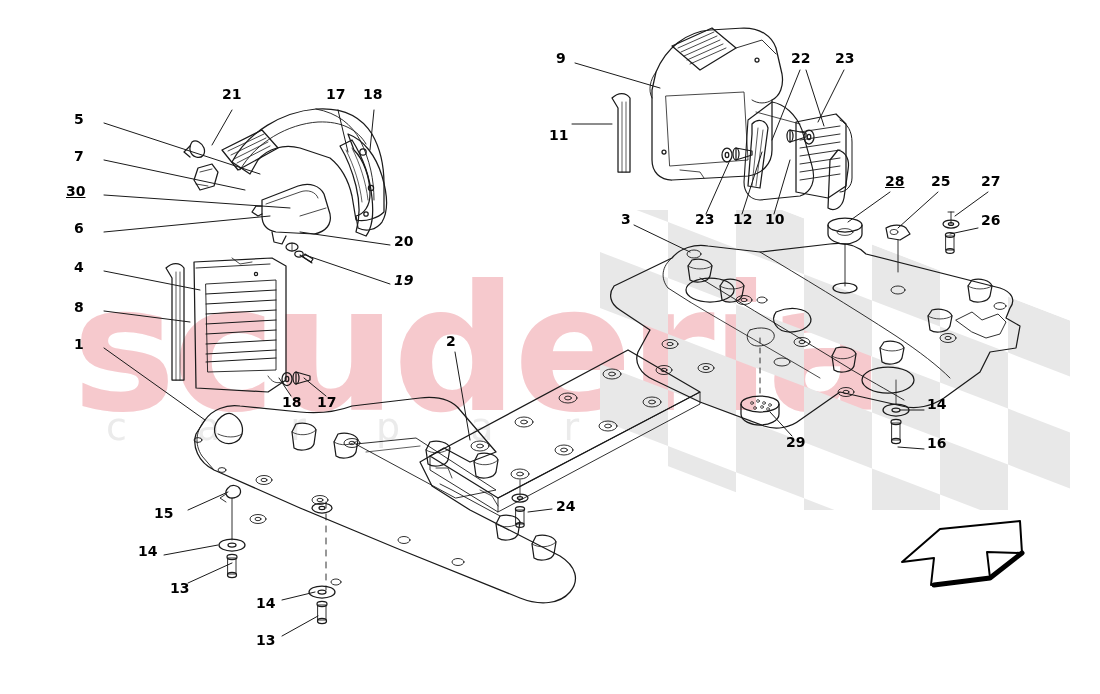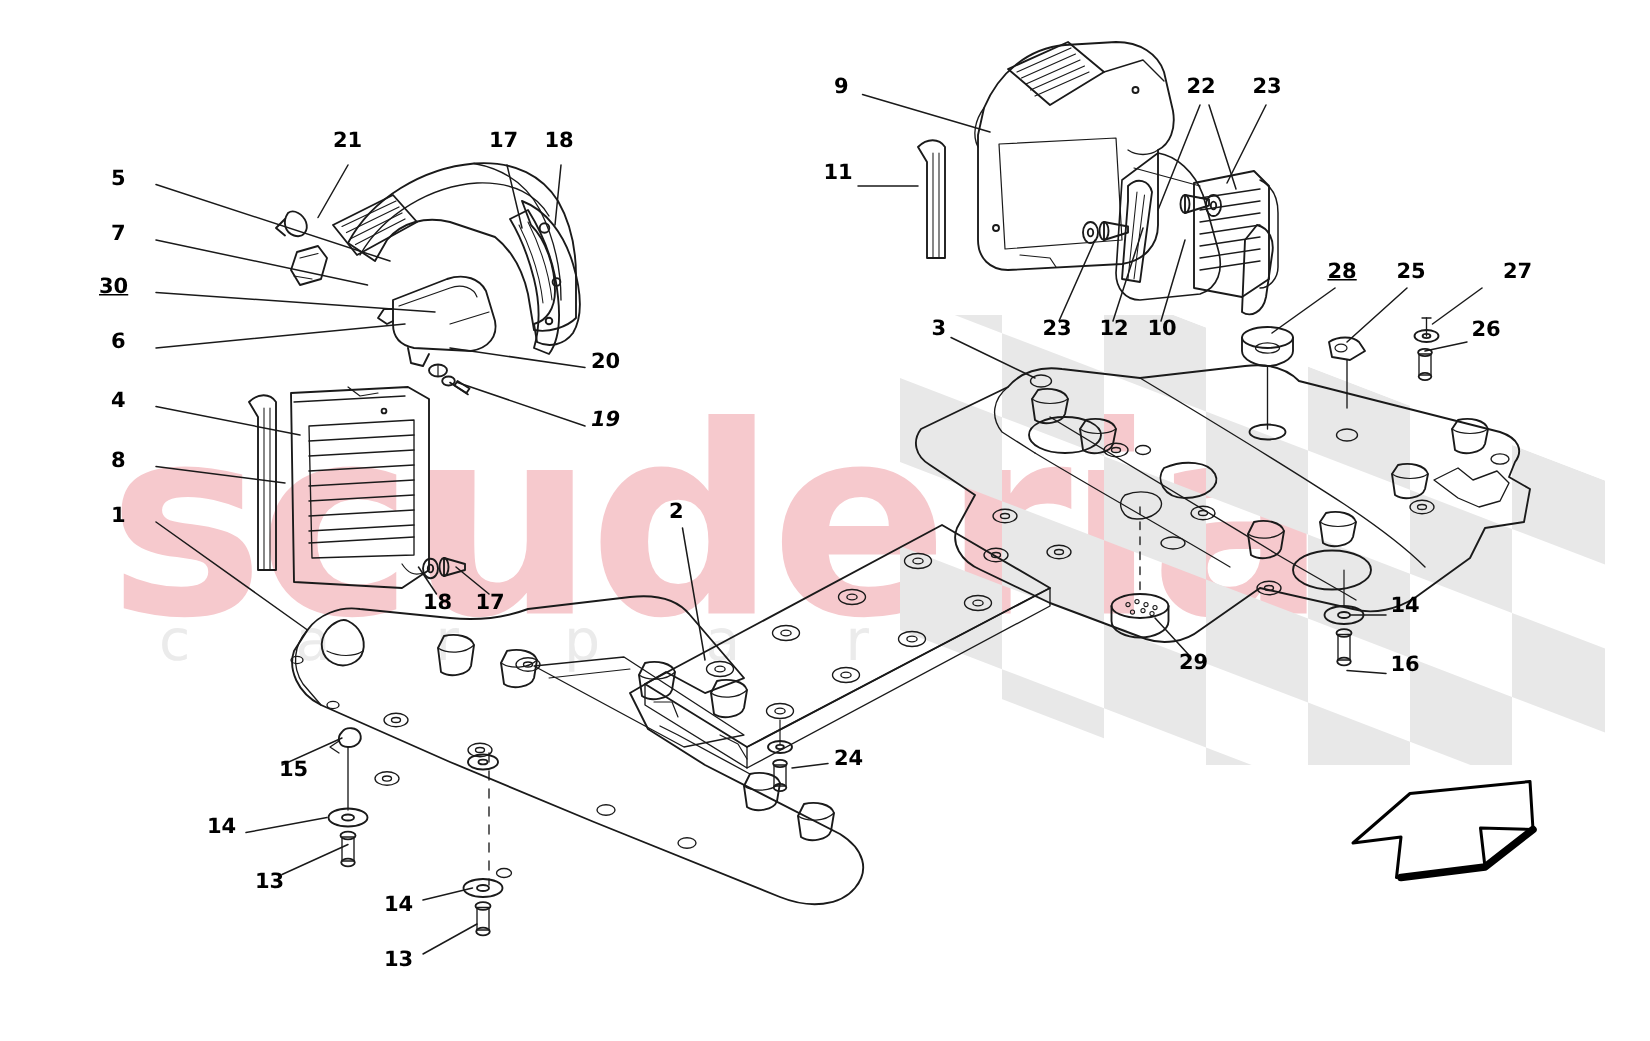--- a/index.html
+++ b/index.html
@@ -486,40 +486,40 @@
     <span class="cal" style="left:74px;  top:337px;">1</span>
 
     <span class="cal" style="left:222px; top:87px;">21</span>
     <span class="cal" style="left:326px; top:87px;">17</span>
     <span class="cal" style="left:363px; top:87px;">18</span>
     <span class="cal" style="left:394px; top:234px;">20</span>
     <span class="cal" style="left:394px; top:273px;font-style:italic;">19</span>
     <span class="cal" style="left:282px; top:395px;">18</span>
     <span class="cal" style="left:317px; top:395px;">17</span>
 
-    <span class="cal" style="left:186px; top:506px;">15</span>
+    <span class="cal" style="left:154px; top:506px;">15</span>
     <span class="cal" style="left:138px; top:544px;">14</span>
     <span class="cal" style="left:170px; top:581px;">13</span>
     <span class="cal" style="left:256px; top:596px;">14</span>
     <span class="cal" style="left:256px; top:633px;">13</span>
 
     <span class="cal" style="left:446px; top:334px;">2</span>
     <span class="cal" style="left:556px; top:499px;">24</span>
 
     <span class="cal" style="left:556px; top:51px;">9</span>
-    <span class="cal" style="left:549px; top:108px;">11</span>
+    <span class="cal" style="left:549px; top:128px;">11</span>
     <span class="cal" style="left:791px; top:51px;text-align:center;">22</span>
     <span class="cal" style="left:835px; top:51px;">23</span>
     <span class="cal" style="left:695px; top:212px;">23</span>
     <span class="cal" style="left:733px; top:212px;">12</span>
     <span class="cal" style="left:765px; top:212px;">10</span>
     <span class="cal" style="left:621px; top:212px;">3</span>
 
     <span class="cal" style="left:885px; top:174px;text-decoration:underline;">28</span>
     <span class="cal" style="left:931px; top:174px;">25</span>
-    <span class="cal" style="left:981px; top:174px;margin-left:21px;">27</span>
+    <span class="cal" style="left:981px; top:174px;">27</span>
     <span class="cal" style="left:981px; top:213px;">26</span>
     <span class="cal" style="left:927px; top:397px;">14</span>
     <span class="cal" style="left:927px; top:436px;">16</span>
     <span class="cal" style="left:786px; top:435px;">29</span>
   </div>
 
 </div>
 
 </body></html>

